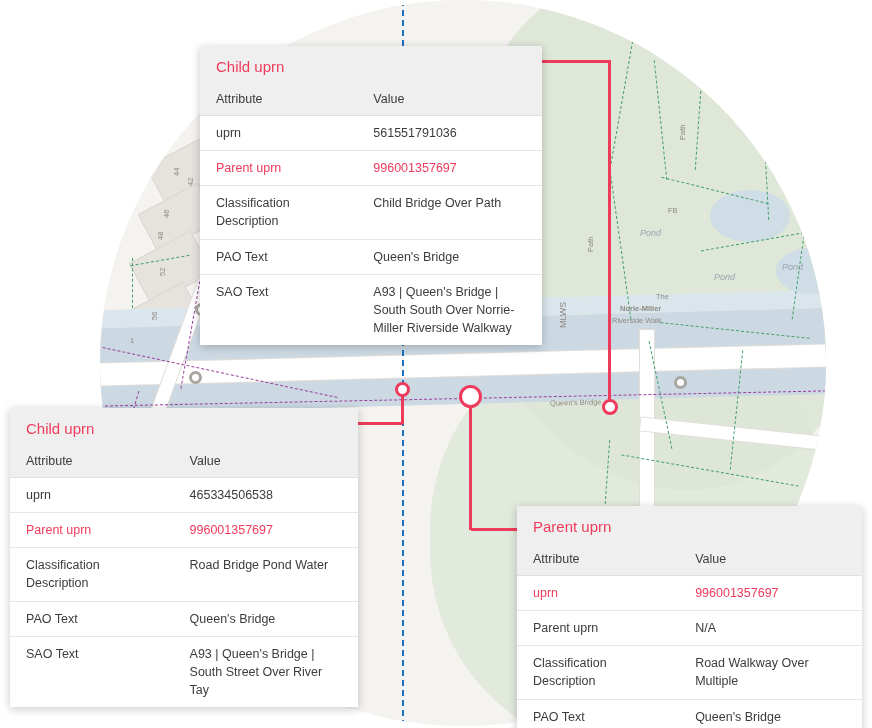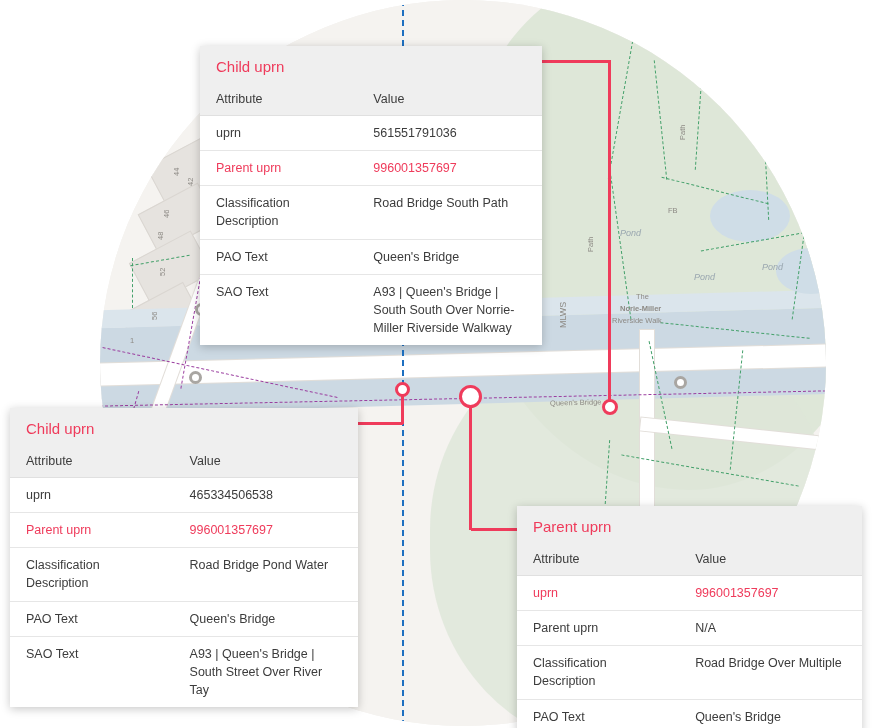--- a/index.html
+++ b/index.html
@@ -84,21 +84,21 @@
 
   .map-label {
     position: absolute;
     color: #8d8a85;
     font-size: 9px;
     font-family: "Liberation Sans", sans-serif;
     white-space: nowrap;
   }
   .map-label.small { font-size: 7.5px; }
   .map-label.vert { transform: rotate(-90deg); transform-origin: left top; }
-  .map-label.ital { font-style: italic; color: #9aa7b0; }
+  .map-label.ital { font-style: italic; color: #9aa7b0; margin-left: 20px; }
 
   
   .dash {
     position: absolute;
     height: 0;
     border-top: 1.6px dashed #43a06a;
   }
   .dash-v {
     position: absolute;
     width: 0;
@@ -254,21 +254,21 @@
     <div class="map-label small" style="left:30px;top:336px;">1</div>
     <div class="map-label vert" style="left:168px;top:292px;">MLWS</div>
     <div class="map-label vert" style="left:160px;top:320px;">Bridge</div>
     <div class="map-label vert" style="left:458px;top:328px;">MLWS</div>
     <div class="map-label small vert" style="left:578px;top:140px;">Path</div>
     <div class="map-label small vert" style="left:486px;top:252px;">Path</div>
     <div class="map-label small" style="left:568px;top:206px;">FB</div>
     <div class="map-label ital" style="left:520px;top:228px;">Pond</div>
     <div class="map-label ital" style="left:594px;top:272px;">Pond</div>
     <div class="map-label ital" style="left:662px;top:262px;">Pond</div>
-    <div class="map-label small" style="left:536px;top:292px;">The</div>
+    <div class="map-label small" style="left:556px;top:292px;">The</div>
     <div class="map-label small" style="left:520px;top:304px;font-weight:bold;">Norie-Miller</div>
     <div class="map-label small" style="left:512px;top:316px;">Riverside Walk</div>
     <div class="map-label small" style="left:450px;top:398px;transform:rotate(-1.5deg);">Queen's Bridge</div>
   </div>
 
   <div class="pink-line" style="left:541px;top:60px;width:70px;height:2.5px;"></div>
   <div class="pink-line" style="left:608px;top:60px;width:2.5px;height:346px;"></div>
   <div class="node-pink" style="left:602px;top:399px;width:16px;height:16px;"></div>
 
   <div class="pink-line" style="left:357px;top:422px;width:46px;height:2.5px;"></div>
@@ -292,21 +292,21 @@
       <tr>
         <td>uprn</td>
         <td>561551791036</td>
       </tr>
       <tr>
         <td class="hl">Parent uprn</td>
         <td class="hl">996001357697</td>
       </tr>
       <tr>
         <td>Classification Description</td>
-        <td>Road Bridge South Path</td>
+        <td>Child Bridge Over Path</td>
       </tr>
       <tr>
         <td>PAO Text</td>
         <td>Queen's Bridge</td>
       </tr>
       <tr>
         <td>SAO Text</td>
         <td>A93 | Queen's Bridge | South South Over Norrie-Miller Riverside Walkway</td>
       </tr>
     </tbody>
@@ -360,21 +360,21 @@
       <tr>
         <td class="hl">uprn</td>
         <td class="hl">996001357697</td>
       </tr>
       <tr>
         <td>Parent uprn</td>
         <td>N/A</td>
       </tr>
       <tr>
         <td>Classification Description</td>
-        <td>Road Bridge Over Multiple</td>
+        <td>Road Walkway Over Multiple</td>
       </tr>
       <tr>
         <td>PAO Text</td>
         <td>Queen's Bridge</td>
       </tr>
 
     </tbody>
       </table>
   </div>
 

